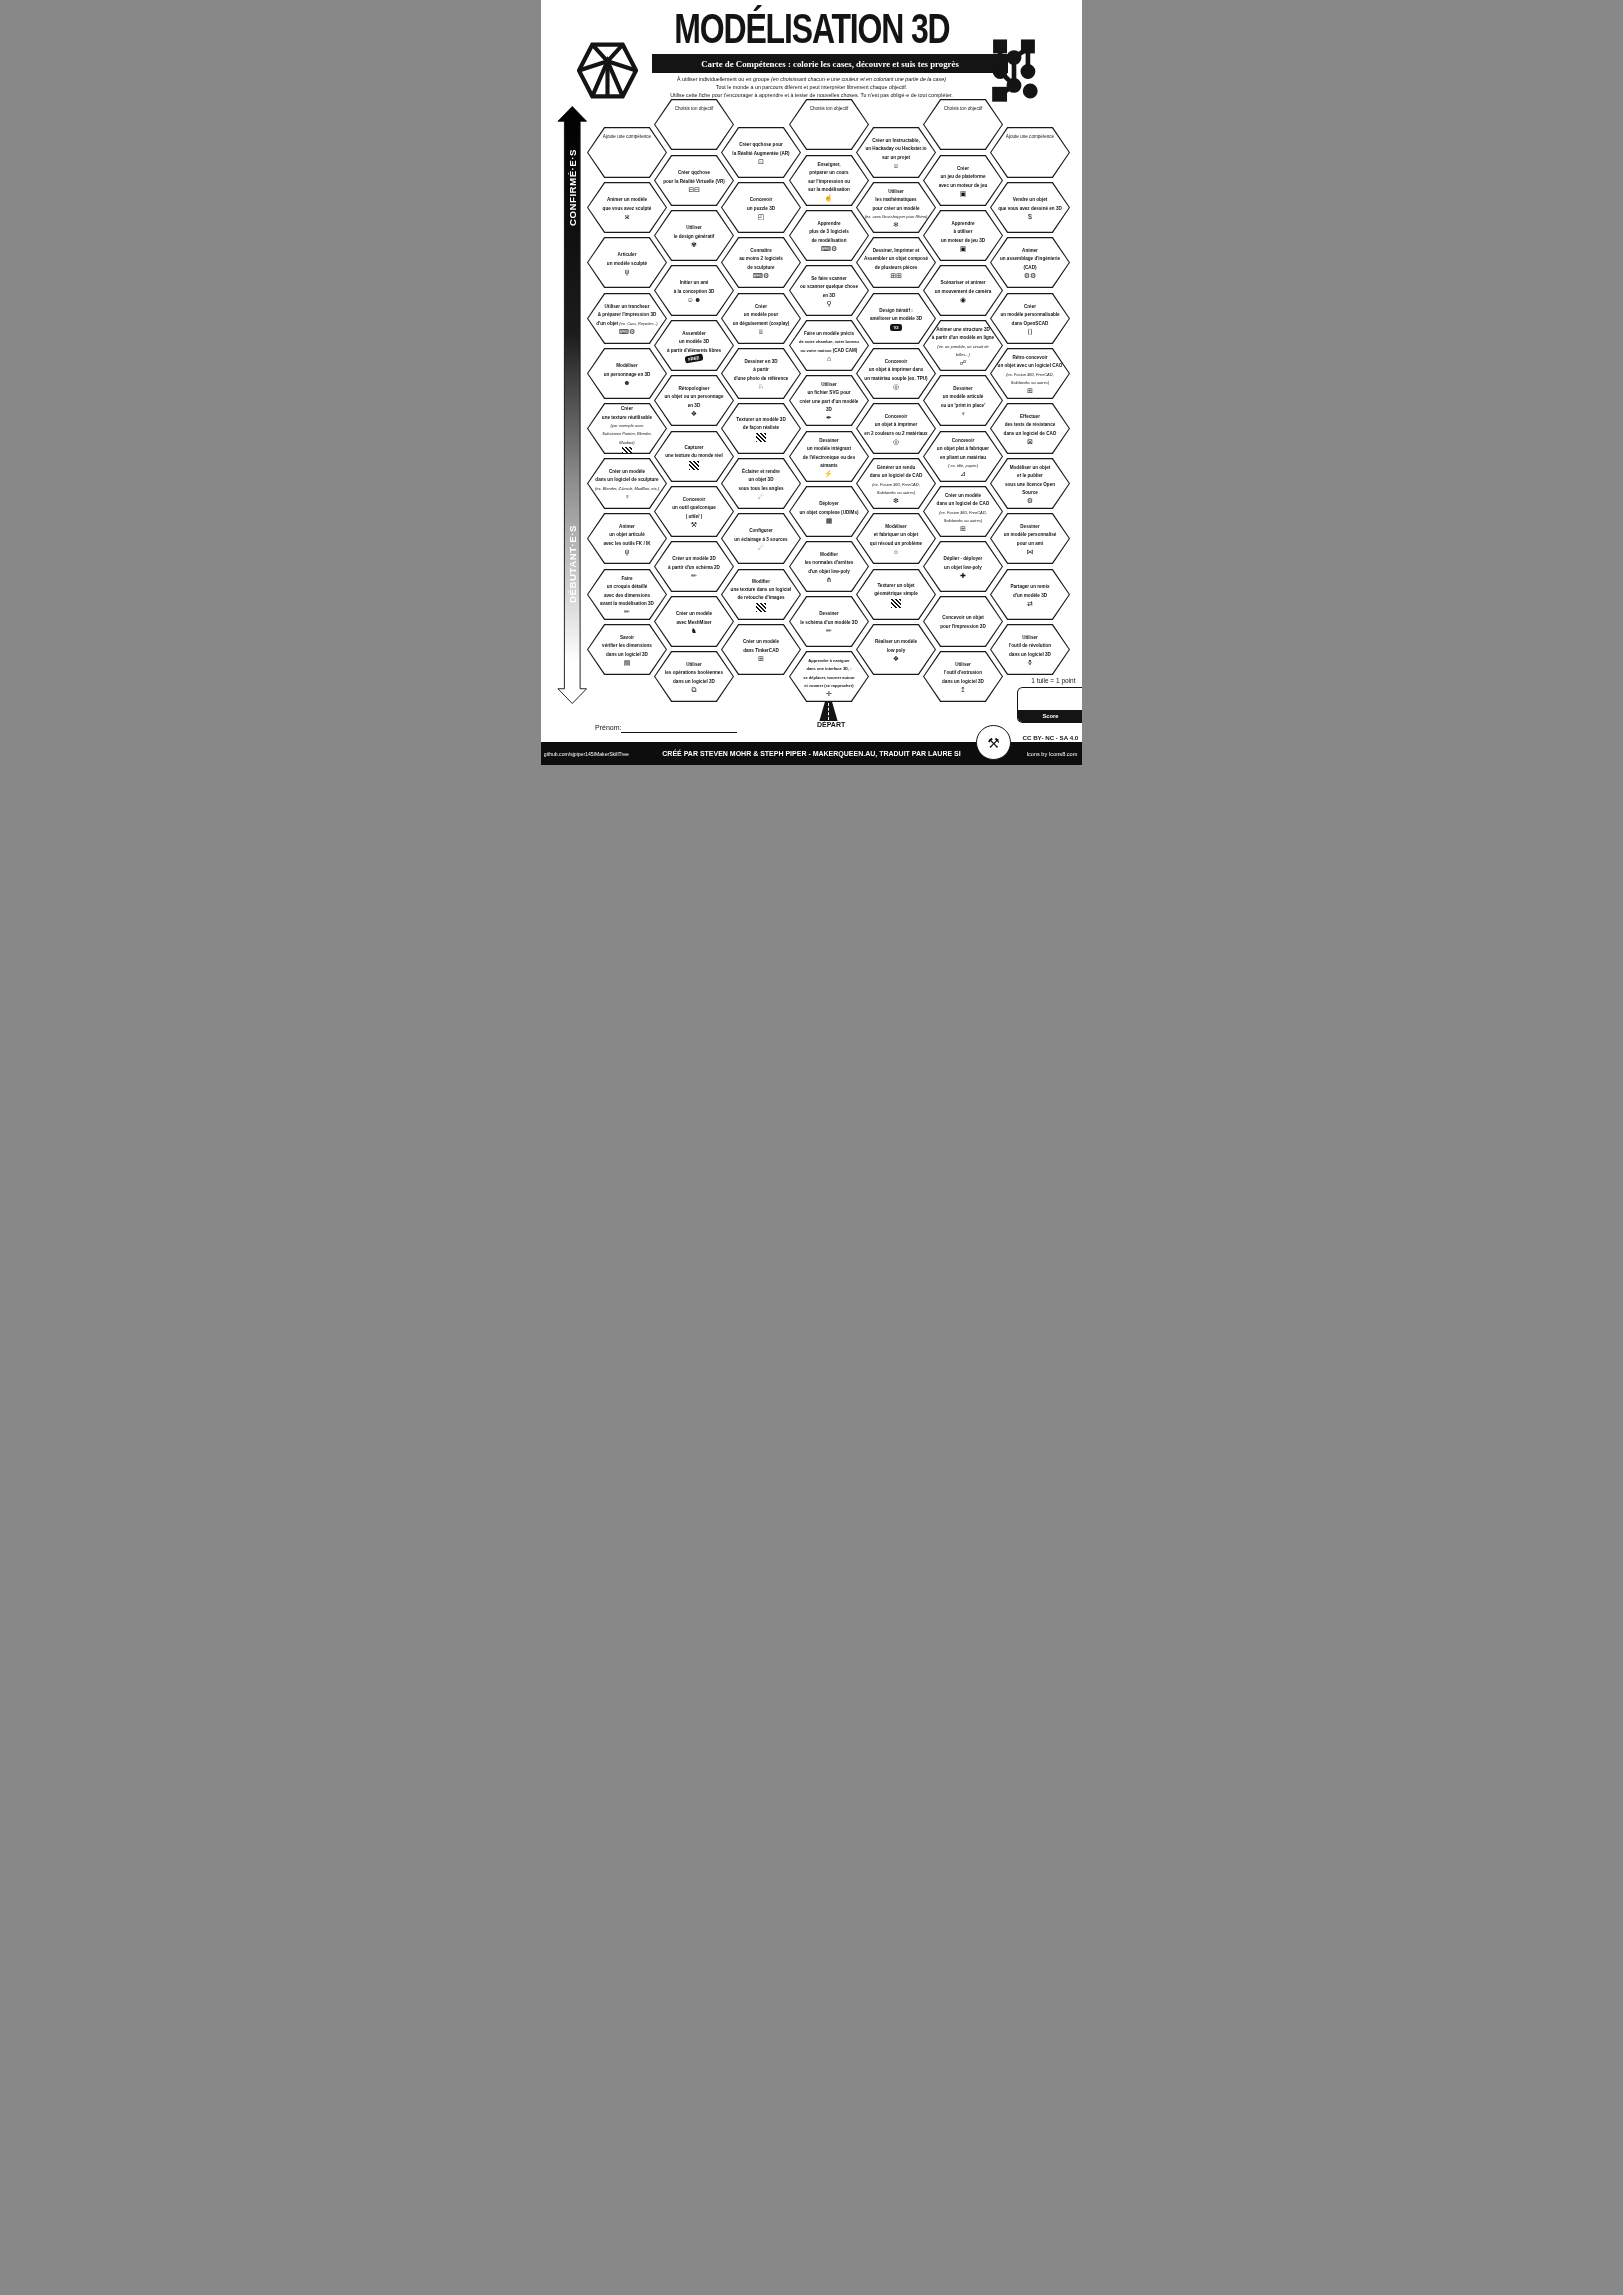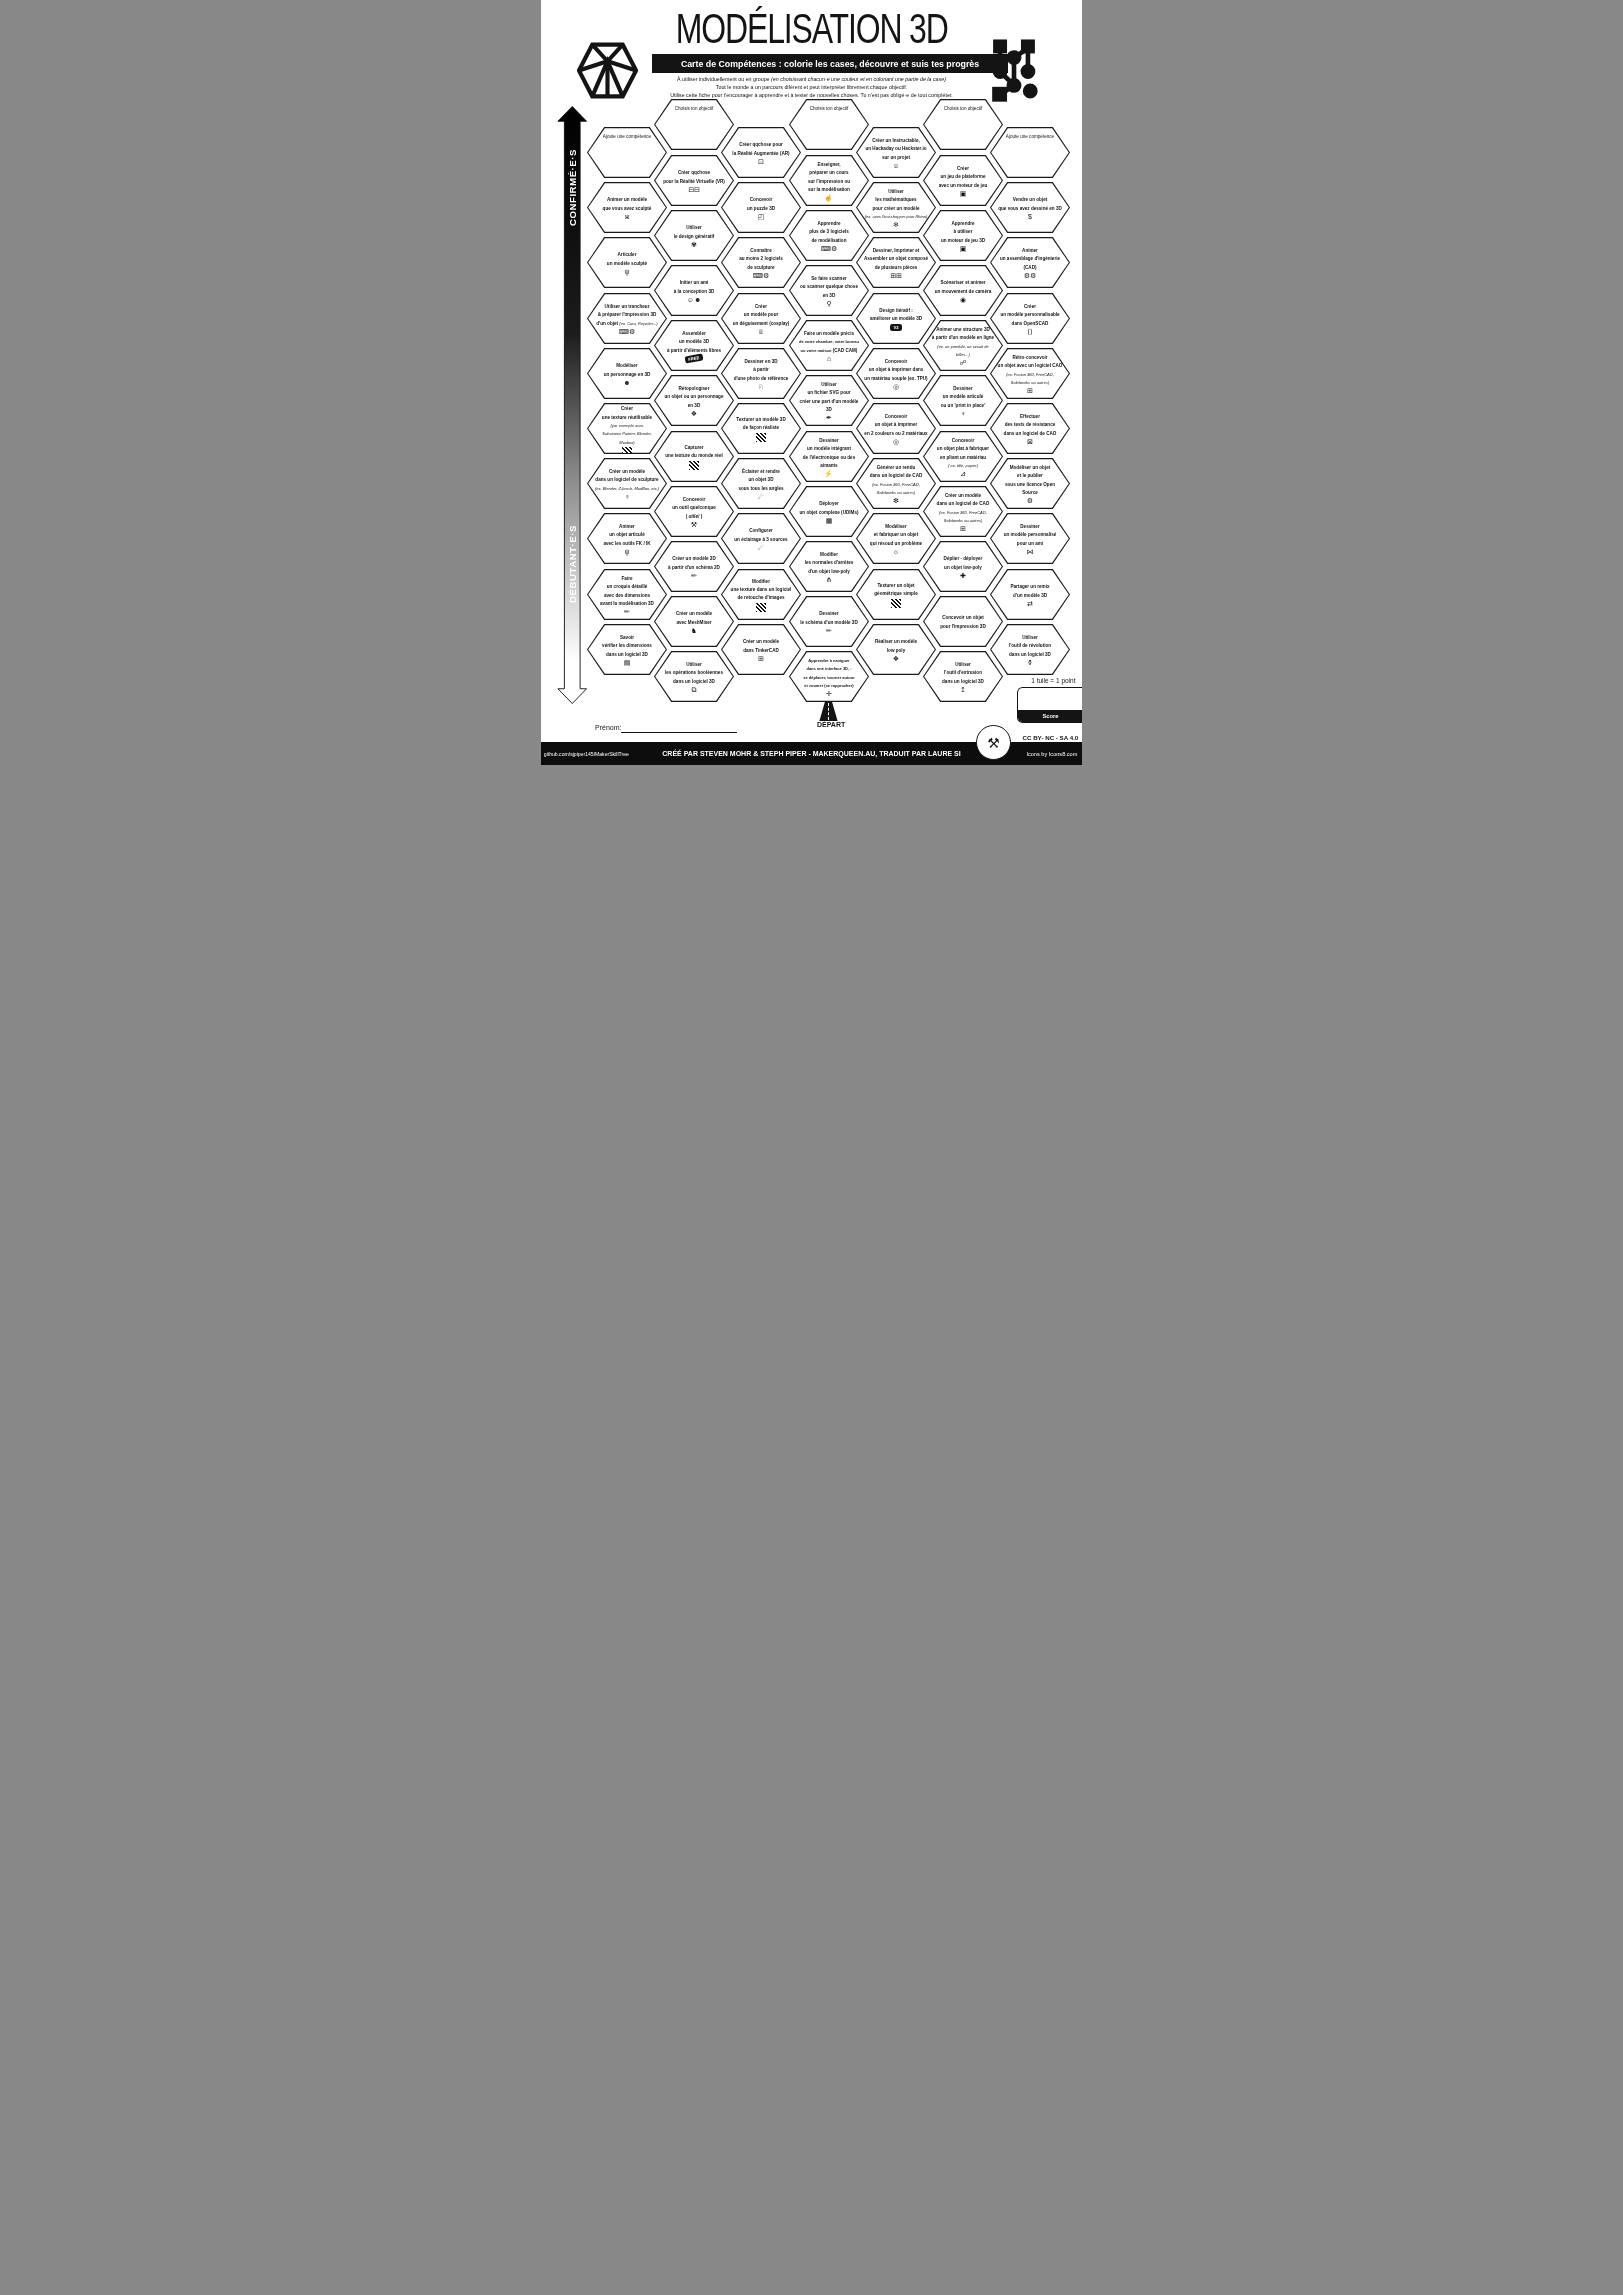--- a/index.html
+++ b/index.html
@@ -1,24 +1,24 @@
 <!DOCTYPE html>
 <html style="font-size:7.4px"><head>
 <meta charset="utf-8">
 <style>
   html,body{margin:0;padding:0;background:#888;}
   #page{position:relative;width:541px;height:765px;background:#fff;margin:0 auto;overflow:hidden;
         font-family:"Liberation Sans",sans-serif;color:#141414;}
   
-  #title{position:absolute;top:6.5px;left:0;width:100%;text-align:center;font-size:39px;font-weight:normal;
+  #title{position:absolute;top:6.5px;left:0;width:100%;text-align:center;font-size:39px;font-weight:bold;
          letter-spacing:-1.4px;white-space:nowrap;}
   #title span{display:inline-block;transform:scaleX(.82) scaleY(1.08);transform-origin:center;}
   #subtitle-bar{position:absolute;left:111px;top:54px;width:356px;height:19.4px;background:#141414;
                 display:flex;align-items:center;justify-content:center;}
-  #subtitle-bar div{color:#fff;font-size:8.8px;font-weight:bold;}
+  #subtitle-bar div{color:#fff;font-size:8.8px;font-weight:bold;font-family:Liberation Serif, serif;}
   .intro{position:absolute;left:0;width:100%;text-align:center;font-size:5.3px;color:#111;}
   #intro1{top:76px;} #intro2{top:84px;} #intro3{top:92px;}
   .intro i{font-style:italic;}
   
   #logo-left{position:absolute;left:36px;top:41px;}
   #logo-right{position:absolute;left:445px;top:39px;}
   
   #level-arrow{position:absolute;left:15.7px;top:105px;}
   .arrow-label{position:absolute;left:50%;transform:translateX(-50%) rotate(180deg);writing-mode:vertical-rl;
                color:#fff;font-weight:bold;font-size:9.7px;letter-spacing:0.5px;white-space:nowrap;}

